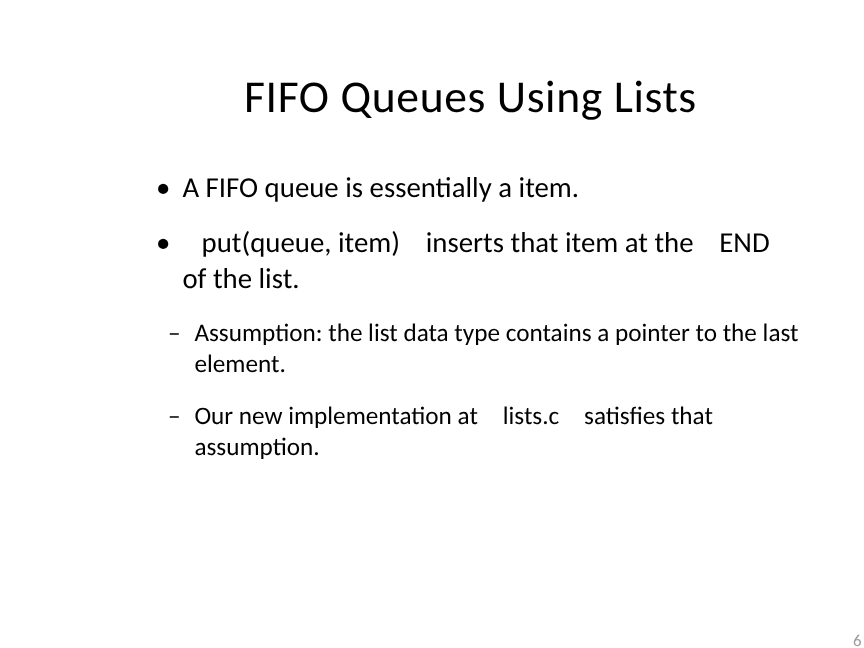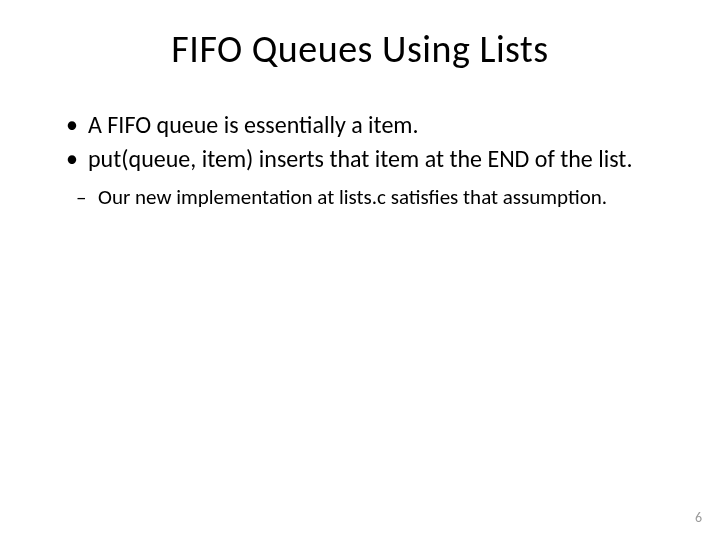--- a/index.html
+++ b/index.html
@@ -1,15 +1,15 @@
 <!DOCTYPE html>
 <html><head>
   <meta charset="utf-8">
   <style>
-    * { margin: 0; padding: 0; box-sizing: border-box; }
+    * { margin: 16px; padding: 0; box-sizing: border-box; }
     body {
       width: 720px;
       height: 540px;
       background: #fff;
       font-family: Calibri, Arial, sans-serif;
       color: #000;
       position: relative;
       padding: 20px 40px 30px 40px;
     }
     .title {
@@ -70,16 +70,17 @@
 <body>
 
 <h1 class="title">FIFO Queues Using Lists</h1>
 
 <ul class="main">
   <li>A FIFO queue is essentially a item.</li>
   <li><span class="b">put(queue, item)</span> inserts that item at the <span class="b">END</span> of the list.</li>
 </ul>
 
 <ul class="sub">
+  <li>Assumption: the list data type contains a pointer to the last element.</li>
   <li>Our new implementation at <span class="b">lists.c</span> satisfies that assumption.</li>
 </ul>
 
 <div class="page-num">6</div>
 
 </body></html>

